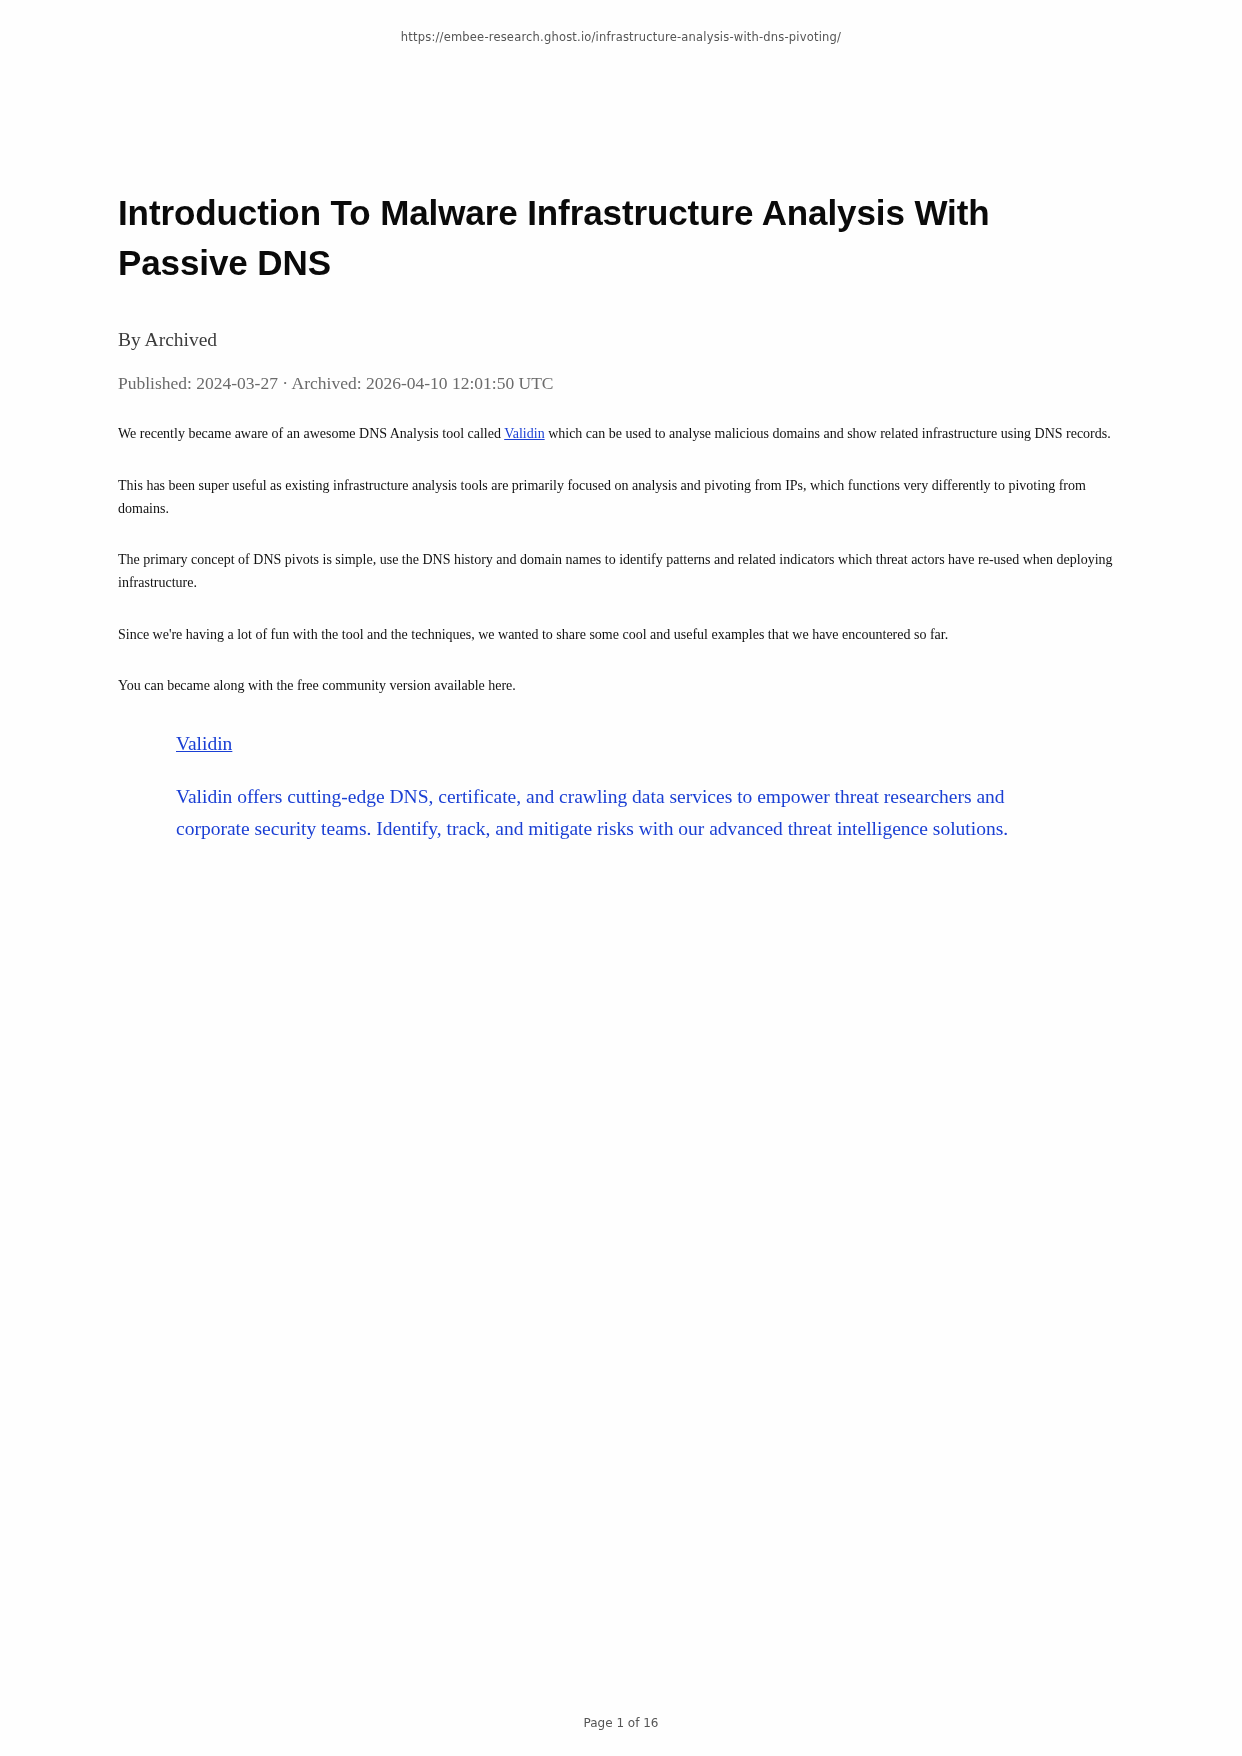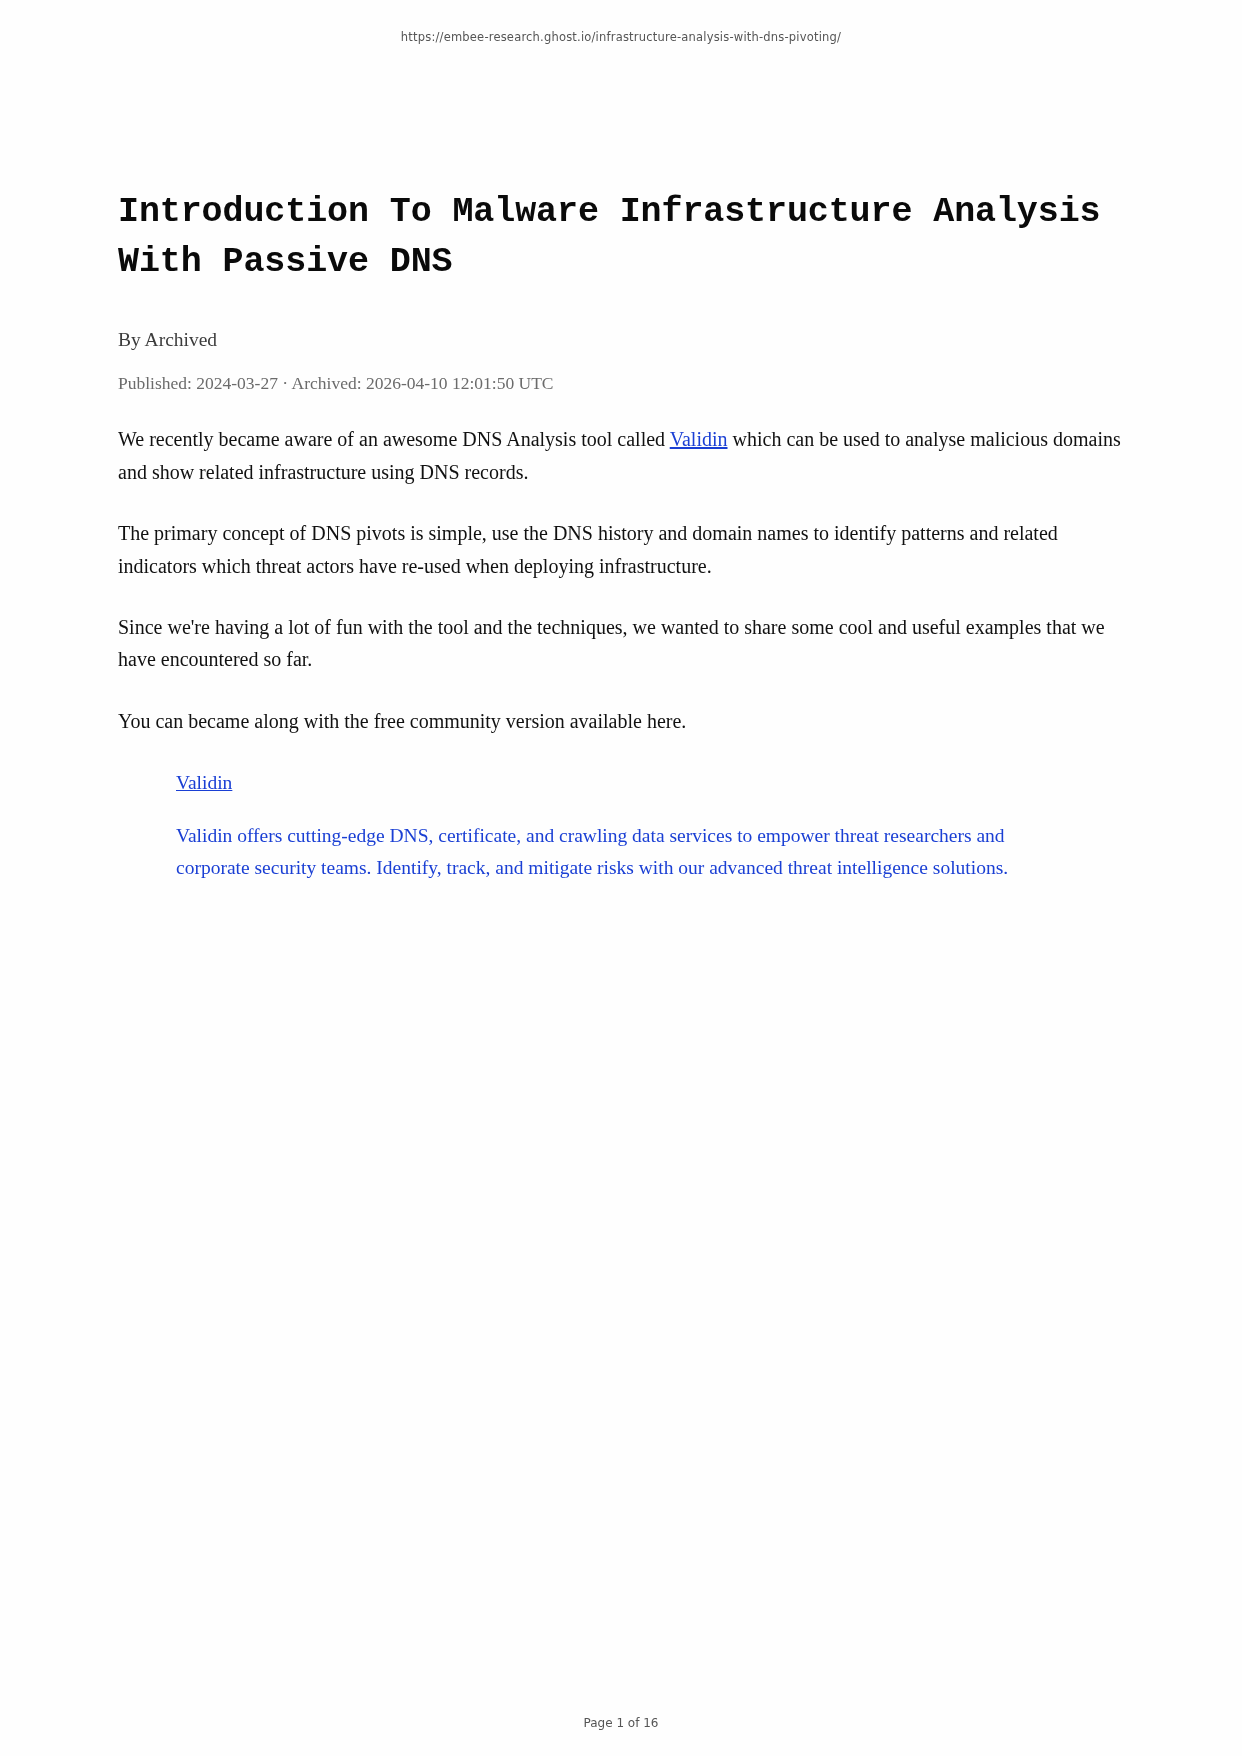--- a/index.html
+++ b/index.html
@@ -31,40 +31,40 @@
     letter-spacing: 0.2px;
     color: #555555;
   }
   .content {
     position: absolute;
     top: 188px;
     left: 118px;
     width: 1006px;
   }
   h1.title {
-    font-family: Liberation Mono, monospace;
+    font-family: Liberation Sans, sans-serif;
     font-weight: bold;
     font-size: 35px;
     line-height: 1.42;
     margin: 0 0 0 0;
     color: #0a0a0a;
     letter-spacing: -0.1px;
   }
   .byline {
     font-size: 19.5px;
     color: #3c3c3c;
     margin-top: 42px;
   }
   .meta {
     font-size: 17.5px;
     color: #6b6b6b;
     margin-top: 22px;
   }
   p.body-text {
-    font-size: 20px;
+    font-size: 14px;
     line-height: 1.62;
     margin: 29px 0 0 0;
     color: #111111;
     text-align: left;
   }
   a.inline-link {
     color: #1a3fd4;
     text-decoration: underline;
   }
   .quote-block {
@@ -107,20 +107,21 @@
   <div class="content">
 
     <h1 class="title">Introduction To Malware Infrastructure Analysis With Passive DNS</h1>
 
     <div class="byline">By Archived</div>
 
     <div class="meta">Published: 2024-03-27 · Archived: 2026-04-10 12:01:50 UTC</div>
 
     <p class="body-text"><span>We recently became aware of an awesome DNS Analysis tool called </span><a class="inline-link" href="#">Validin</a><span> which can be used to analyse malicious domains and show related infrastructure using DNS records.</span></p>
 
+    <p class="body-text">This has been super useful as existing infrastructure analysis tools are primarily focused on analysis and pivoting from IPs, which functions very differently to pivoting from domains.</p>
 
     <p class="body-text">The primary concept of DNS pivots is simple, use the DNS history and domain names to identify patterns and related indicators which threat actors have re-used when deploying infrastructure.</p>
 
     <p class="body-text">Since we're having a lot of fun with the tool and the techniques, we wanted to share some cool and useful examples that we have encountered so far.</p>
 
     <p class="body-text">You can became along with the free community version available here.</p>
 
     <div class="quote-block">
       <a class="quote-title" href="#">Validin</a>
       <div class="quote-desc">Validin offers cutting-edge DNS, certificate, and crawling data services to empower threat researchers and corporate security teams. Identify, track, and mitigate risks with our advanced threat intelligence solutions.</div>

